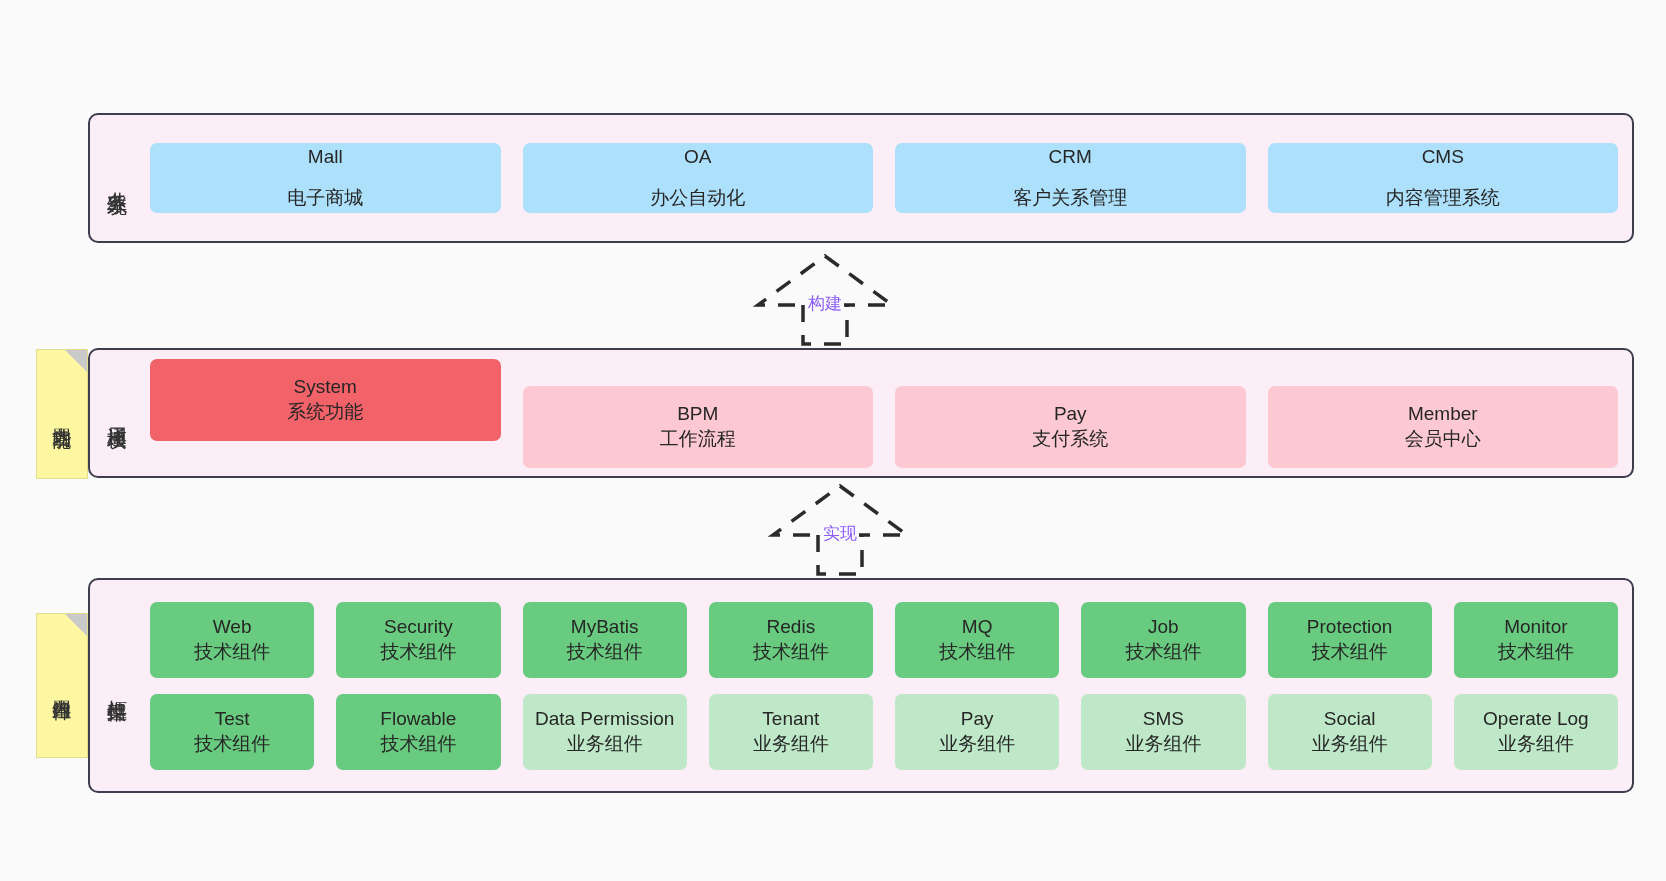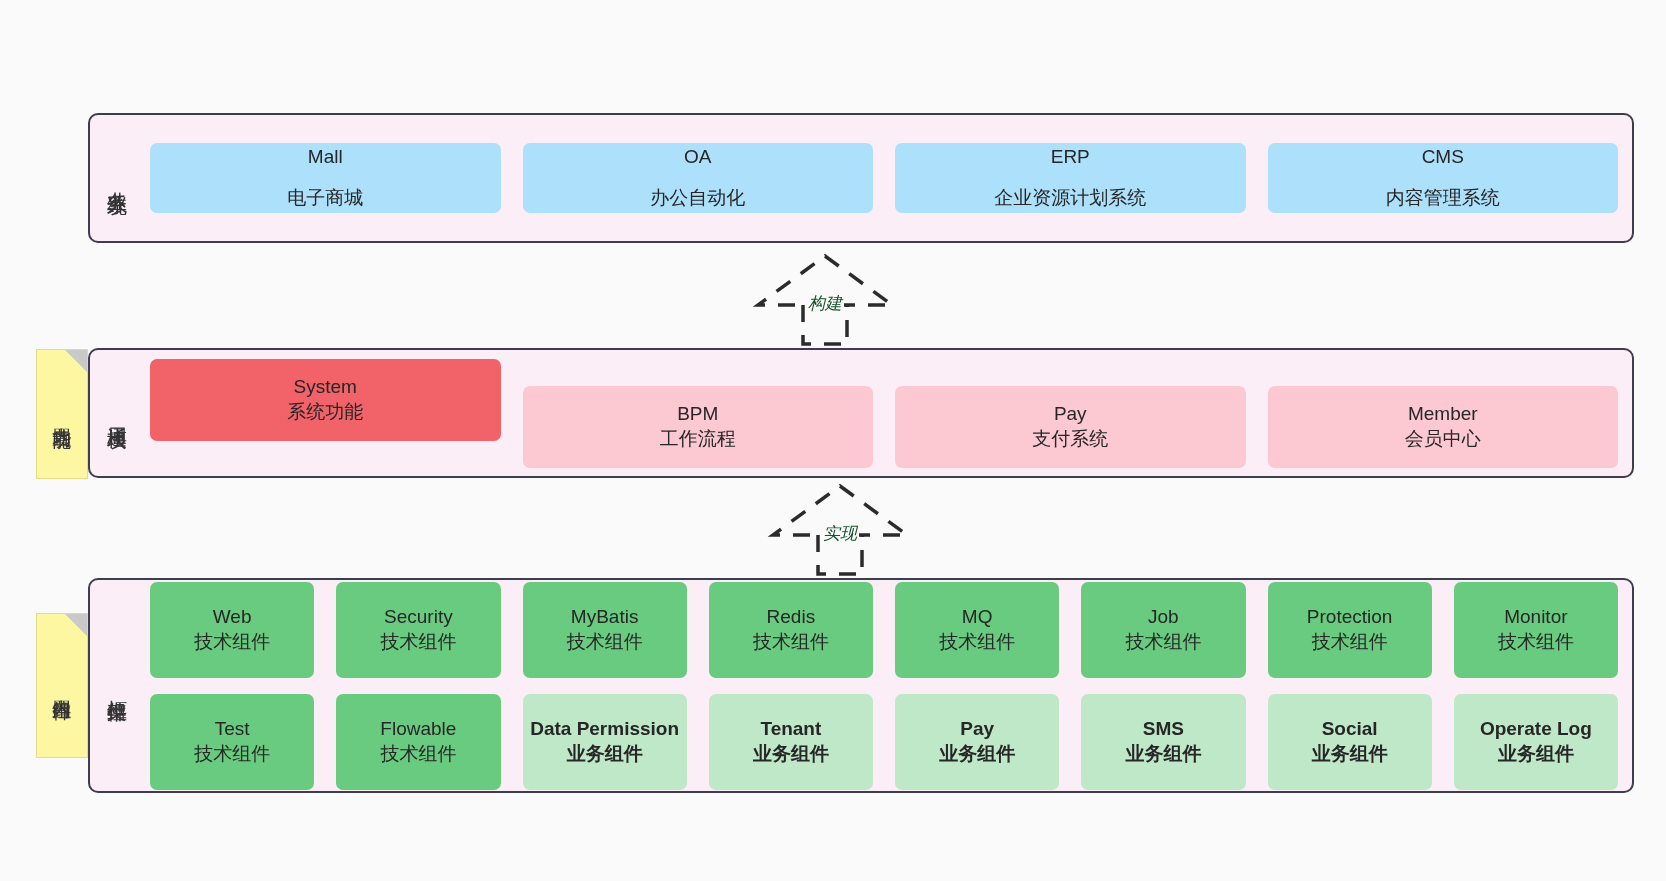--- a/index.html
+++ b/index.html
@@ -75,30 +75,30 @@
     white-space: pre-line;
   }
   .cell .cell-en { display: block; }
   .cell .cell-cn { display: block; }
 
   
   .c-blue        { background: #ace0fb; }
   .c-red         { background: #f26269; }
   .c-pink        { background: #fcc8d2; margin-top: 27px; }
   .c-green       { background: #68cb7f; }
-  .c-green-light { background: #bfe8c8; font-weight: bold; }
+  .c-green-light { background: #bfe8c8; }
 
   
   #layer-business { left: 88px;  top: 113px; width: 1546px; height: 130px; }
   #layer-modules  { left: 88px;  top: 348px; width: 1546px; height: 130px; }
   #layer-framework{ left: 88px;  top: 578px; width: 1546px; height: 215px; }
 
   #layer-business .cell  { height: 70px; gap: 16px; }
   #layer-modules  .cell  { height: 82px; }
-  #layer-framework .cell { height: 96px; }
+  #layer-framework .cell { height: 76px; }
 
   
   .note {
     position: absolute;
     width: 52px;
     background: #fcf7a0;
     border: 1px solid #e3de8c;
     box-sizing: border-box;
     display: flex;
     align-items: center;
@@ -134,47 +134,46 @@
   }
   #connector-build  { left: 740px; top: 250px; }
   #connector-impl   { left: 755px; top: 480px; }
   .connector svg { display: block; overflow: visible; }
   .connector-label {
     position: absolute;
     left: 50%;
     transform: translateX(-50%);
     top: 42px;
     font-size: 17px;
-    color: #14532d;
+    color: #8b5cf6;
     background: #fafafa;
     padding: 0 2px;
     white-space: nowrap;
-    font-style: italic;
   }
 </style>
 </head>
 <body>
 
 <div class="canvas">
 
   <div class="layer" id="layer-business">
     <div class="layer-title">业务系统</div>
     <div class="layer-body">
       <div class="row">
         <div class="cell c-blue">
           <span class="cell-en">Mall</span>
           <span class="cell-cn">电子商城</span>
         </div>
         <div class="cell c-blue">
           <span class="cell-en">OA</span>
           <span class="cell-cn">办公自动化</span>
         </div>
         <div class="cell c-blue">
-          <span class="cell-en">ERP</span>
-          <span class="cell-cn">企业资源计划系统</span>
+          <span class="cell-en">CRM</span>
+          <span class="cell-cn">客户关系管理</span>
         </div>
         <div class="cell c-blue">
           <span class="cell-en">CMS</span>
           <span class="cell-cn">内容管理系统</span>
         </div>
       </div>
     </div>
   </div>
 
   <div class="connector" id="connector-build">

